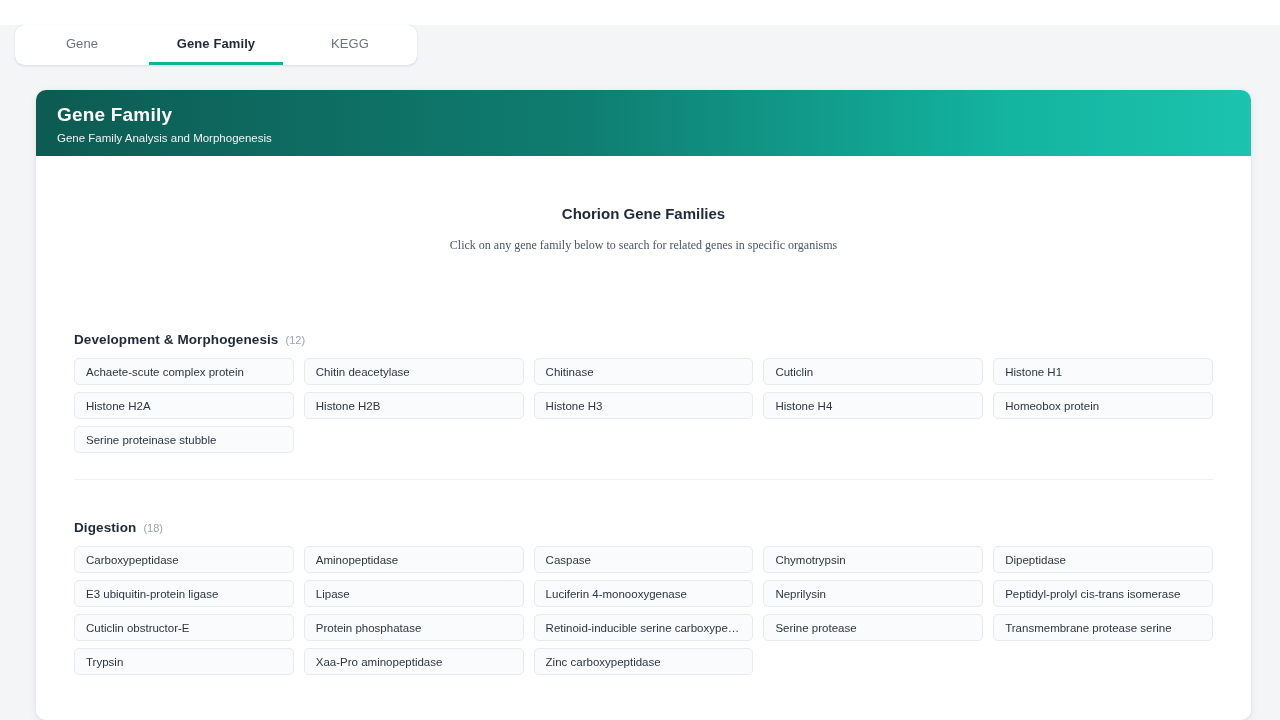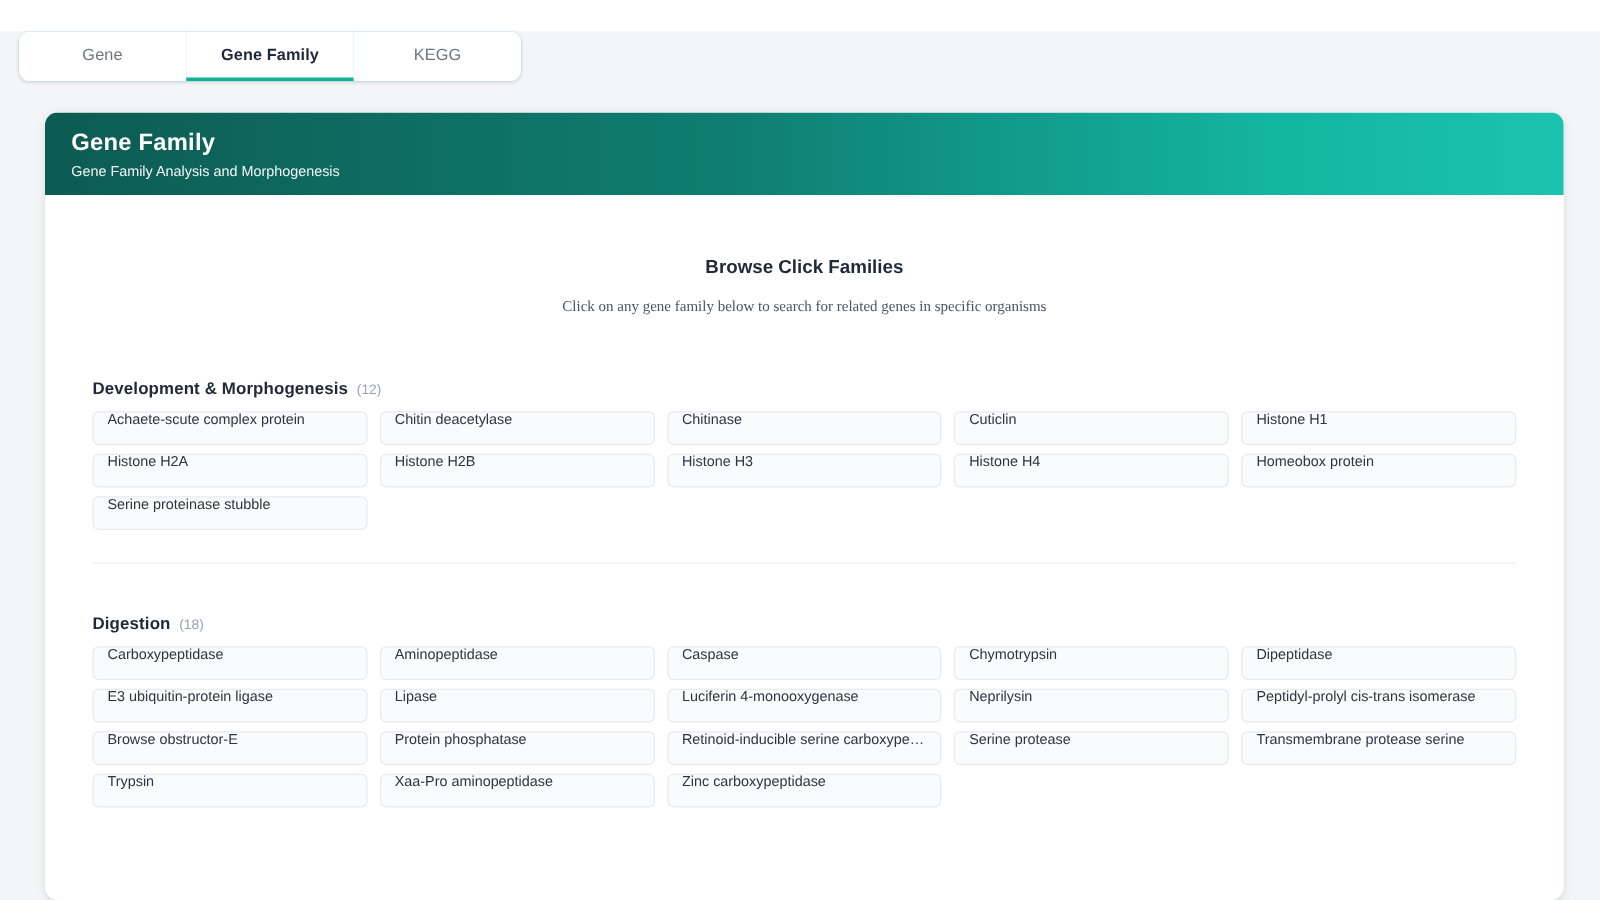--- a/index.html
+++ b/index.html
@@ -116,21 +116,21 @@
 
   .browse-sub {
     text-align: center;
     font-size: 12px;
     color: #4b5563;
     margin-top: 16px;
     font-family: Liberation Serif, serif;
   }
 
   .sections {
-    margin-top: 50px;
+    margin-top: 79px;
     padding: 0 38px 0 38px;
   }
 
   .section {
     padding: 0 0 26px 0;
   }
 
   .section + .section {
     border-top: 1px solid #eef0f2;
     padding-top: 40px;
@@ -159,21 +159,21 @@
 
   .chip-grid {
     display: grid;
     grid-template-columns: repeat(5, 1fr);
     gap: 7px 10px;
   }
 
   .chip {
     height: 27px;
     display: flex;
-    align-items: flex-start;
+    align-items: center;
     padding: 0 11px;
     background: #fafbfc;
     border: 1px solid #e8eaee;
     border-radius: 5px;
     font-size: 11.5px;
     color: #2c3542;
     cursor: pointer;
     white-space: nowrap;
     overflow: hidden;
     text-overflow: ellipsis;
@@ -201,21 +201,21 @@
     </div>
 
   <div class="card">
 
     <div class="card-header">
       <h1>Gene Family</h1>
       <div class="sub">Gene Family Analysis and Morphogenesis</div>
     </div>
 
     <div class="card-body">
-      <div class="browse-title">Browse Click Families</div>
+      <div class="browse-title">Chorion Gene Families</div>
       <div class="browse-sub">Click on any gene family below to search for related genes in specific organisms</div>
 
       <div class="sections">
           <div class="section">
             <div class="section-head">
               <div class="section-name">Development &amp; Morphogenesis</div>
               <div class="section-count">(12)</div>
             </div>
             <div class="chip-grid">
               <div class="chip">
@@ -283,21 +283,21 @@
               <div class="chip">
                 <span>Luciferin 4-monooxygenase</span>
               </div>
               <div class="chip">
                 <span>Neprilysin</span>
               </div>
               <div class="chip">
                 <span>Peptidyl-prolyl cis-trans isomerase</span>
               </div>
               <div class="chip">
-                <span>Browse obstructor-E</span>
+                <span>Cuticlin obstructor-E</span>
               </div>
               <div class="chip">
                 <span>Protein phosphatase</span>
               </div>
               <div class="chip">
                 <span>Retinoid-inducible serine carboxypeptidase</span>
               </div>
               <div class="chip">
                 <span>Serine protease</span>
               </div>

